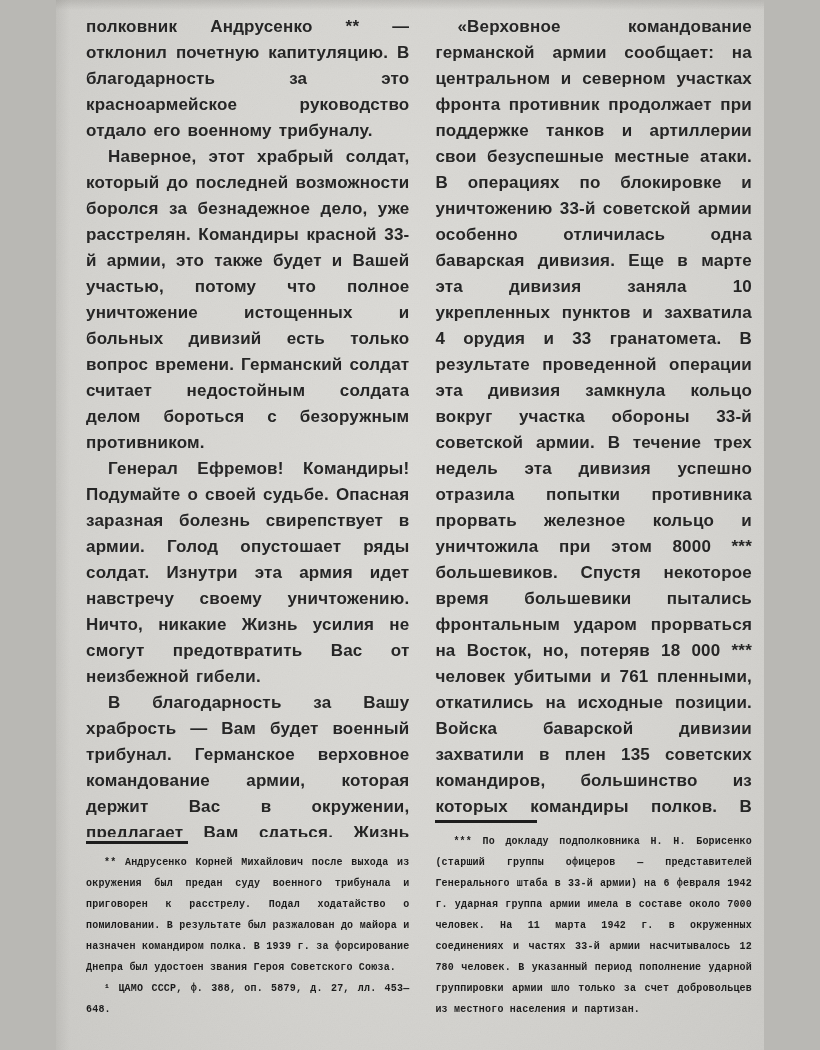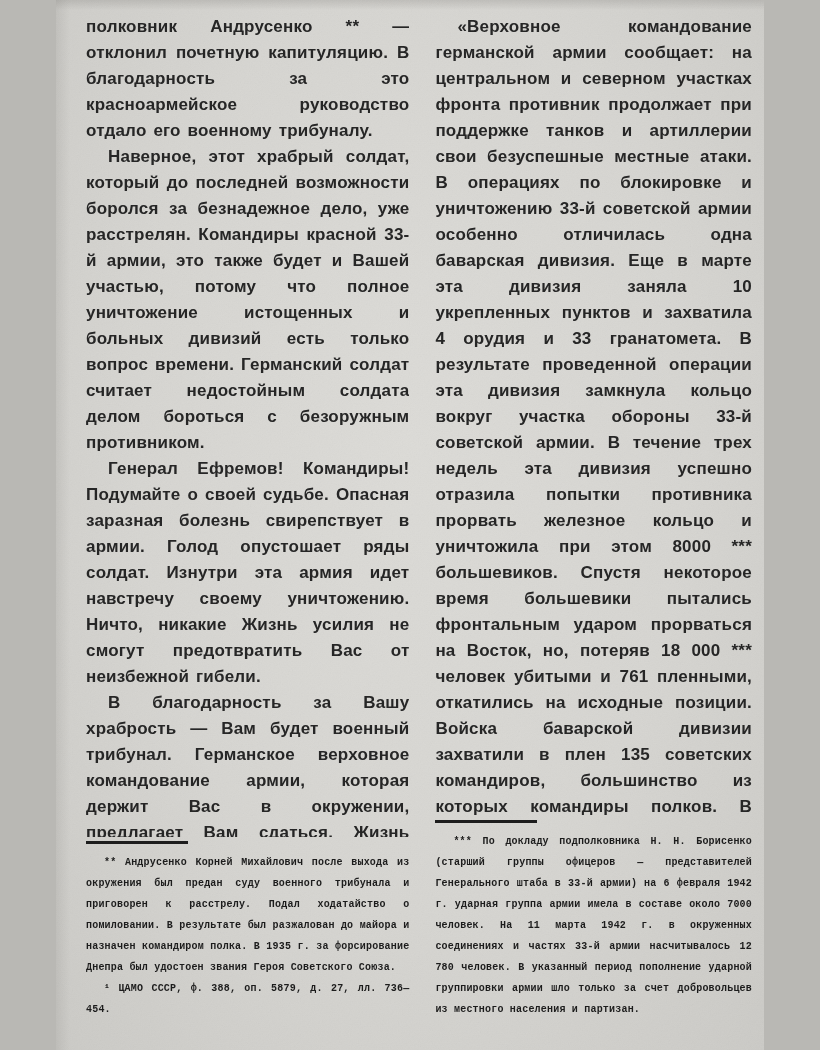--- a/index.html
+++ b/index.html
@@ -103,22 +103,22 @@
     <div class="col col-left">
       <div class="body-wrap">
         <p class="body">полковник Андрусенко ** — отклонил почетную капитуляцию. В благодарность за это красноармейское руководство отдало его военному трибуналу.</p>
         <p class="body indent">Наверное, этот храбрый солдат, который до последней возможности боролся за безнадежное дело, уже расстрелян. Командиры красной 33-й армии, это также будет и Вашей участью, потому что полное уничтожение истощенных и больных дивизий есть только вопрос времени. Германский солдат считает недостойным солдата делом бороться с безоружным противником.</p>
         <p class="body indent">Генерал Ефремов! Командиры! Подумайте о своей судьбе. Опасная заразная болезнь свирепствует в армии. Голод опустошает ряды солдат. Изнутри эта армия идет навстречу своему уничтожению. Ничто, никакие Жизнь усилия не смогут предотвратить Вас от неизбежной гибели.</p>
         <p class="body indent">В благодарность за Вашу храбрость — Вам будет военный трибунал. Германское верховное командование армии, которая держит Вас в окружении, предлагает Вам сдаться. Жизнь всех командиров и красноармейцев будет гарантирована. Германский солдат не убивает пленных. Это ложь. Раненые и больные получат немедленно помощь. До 18 часов 3 апреля 1942 года мы будем ждать Ваших посредников (парламентеров) для переговоров. Они должны идти по дороге от Горбы к Красной Татарке или к Лосьмино. Идти только днем, махая белым флагом.</p>
 
       </div>
       <div class="footnote-block">
         <div class="rule"></div>
-        <p class="footnote">** Андрусенко Корней Михайлович после выхода из окружения был предан суду военного трибунала и приговорен к расстрелу. Подал ходатайство о помиловании. В результате был разжалован до майора и назначен командиром полка. В 1935 г. за форсирование Днепра был удостоен звания Героя Советского Союза.</p>
-        <p class="footnote">¹ ЦАМО СССР, ф. 388, оп. 5879, д. 27, лл. 736—454.</p>
+        <p class="footnote">** Андрусенко Корней Михайлович после выхода из окружения был предан суду военного трибунала и приговорен к расстрелу. Подал ходатайство о помиловании. В результате был разжалован до майора и назначен командиром полка. В 1939 г. за форсирование Днепра был удостоен звания Героя Советского Союза.</p>
+        <p class="footnote">¹ ЦАМО СССР, ф. 388, оп. 5879, д. 27, лл. 453—648.</p>
       </div>
     </div>
 
     <div class="col col-right">
       <div class="body-wrap">
         <p class="body indent">«Верховное командование германской армии сообщает: на центральном и северном участках фронта противник продолжает при поддержке танков и артиллерии свои безуспешные местные атаки. В операциях по блокировке и уничтожению 33-й советской армии особенно отличилась одна баварская дивизия. Еще в марте эта дивизия заняла 10 укрепленных пунктов и захватила 4 орудия и 33 гранатомета. В результате проведенной операции эта дивизия замкнула кольцо вокруг участка обороны 33-й советской армии. В течение трех недель эта дивизия успешно отразила попытки противника прорвать железное кольцо и уничтожила при этом 8000 *** большевиков. Спустя некоторое время большевики пытались фронтальным ударом прорваться на Восток, но, потеряв 18 000 *** человек убитыми и 761 пленными, откатились на исходные позиции. Войска баварской дивизии захватили в плен 135 советских командиров, большинство из которых командиры полков. В плен взят командующий 33-й советской армией генерал Ефремов.</p>
         <p class="body indent">18.40 Передала Шубкина в присутствии капитана Синицкого».</p>
 
       </div>
       <div class="footnote-block">

